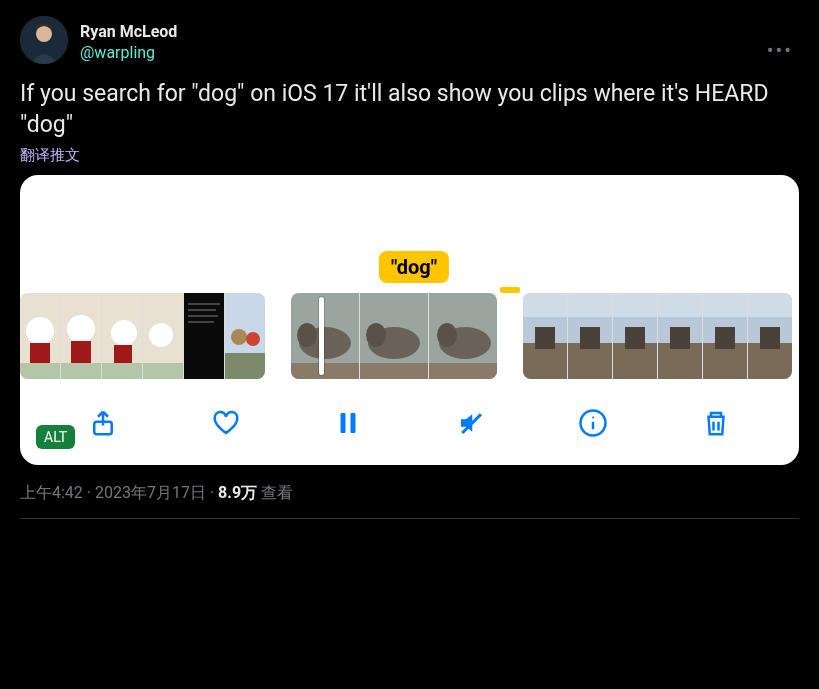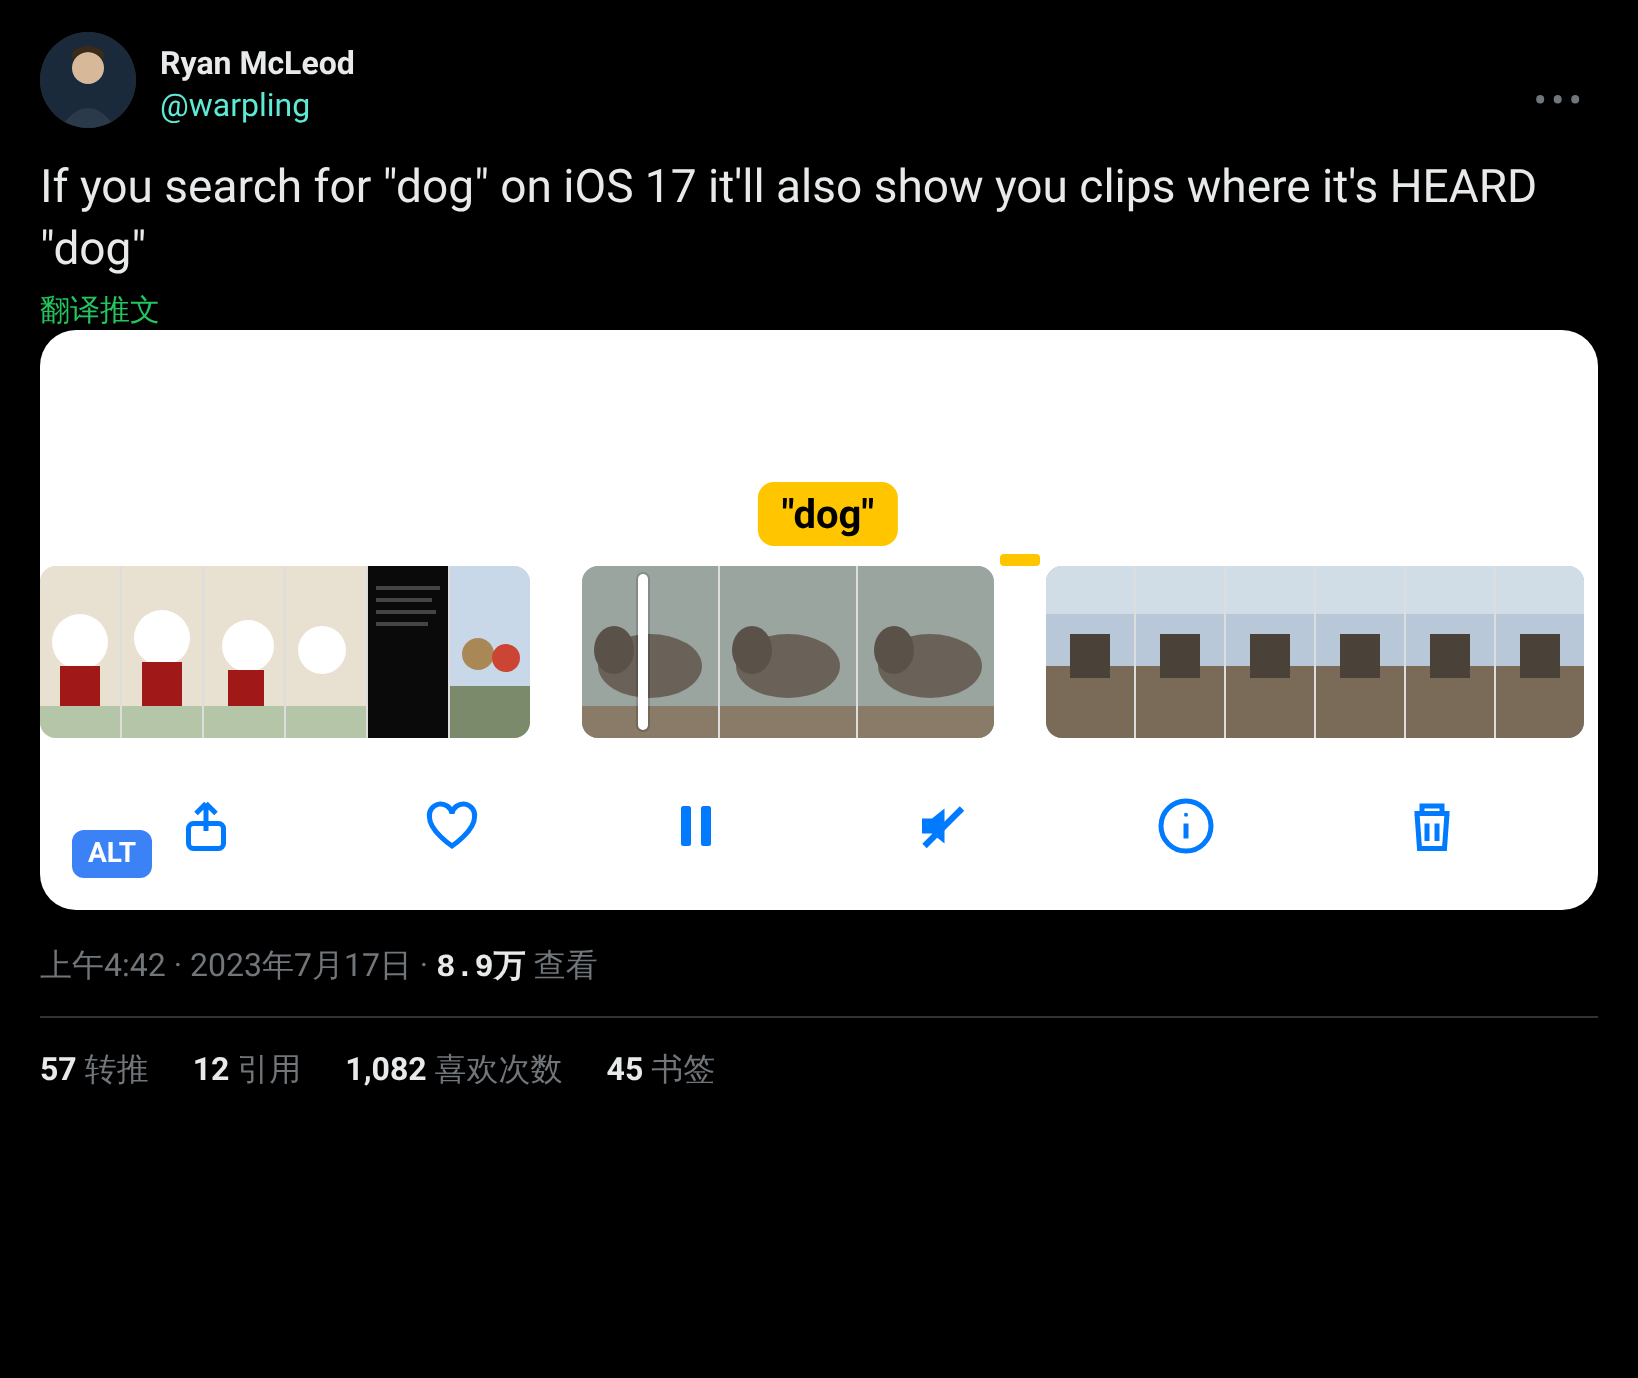--- a/index.html
+++ b/index.html
@@ -40,23 +40,23 @@
     letter-spacing: 2px;
     padding: 2px 6px;
     cursor: pointer;
   }
   .body-text {
     font-size: 23px;
     line-height: 1.35;
     margin-bottom: 6px;
   }
   .translate {
-    color: #22c55e;
+    color: #c4b5fd;
     font-size: 15px;
-    margin-bottom: 0;
+    margin-bottom: 10px;
     cursor: pointer;
   }
   .media-card {
     background: #fff;
     border-radius: 18px;
     overflow: hidden;
     position: relative;
     padding: 14px 0 18px 0;
   }
   .whitespace { height: 62px; }
@@ -127,33 +127,33 @@
     color: #007aff;
     width: 36px; height: 36px;
     display: flex; align-items: center; justify-content: center;
     cursor: pointer;
   }
   .tb-btn svg { width: 30px; height: 30px; stroke: #007aff; fill: none; stroke-width: 2; }
   .alt-badge {
     position: absolute;
     left: 16px;
     bottom: 16px;
-    background: #3b82f6;
+    background: #15803d;
     color: #fff;
-    font-weight: 700;
+    font-weight: 400;
     font-size: 14px;
     padding: 4px 8px;
     border-radius: 6px;
   }
   .meta {
     color: #71767b;
     font-size: 16px;
     margin: 18px 0 14px 0;
   }
-  .meta .views-n { color: #e7e9ea; font-weight: 700; font-family: Liberation Mono, monospace; }
+  .meta .views-n { color: #e7e9ea; font-weight: 700; }
   .divider {
     border: none;
     border-top: 1px solid #2f3336;
     margin: 0;
   }
   .stats {
     display: flex;
     gap: 22px;
     padding: 16px 0 6px 0;
     font-size: 16px;
@@ -342,20 +342,14 @@
     <span> · </span>
     <span>2023年7月17日</span>
     <span> · </span>
     <span class="views-n">8.9万</span>
     <span> </span>
     <span>查看</span>
   </div>
 
   <hr class="divider">
 
-  <div class="stats">
-    <span><b>57</b> <span>转推</span></span>
-    <span><b>12</b> <span>引用</span></span>
-    <span><b>1,082</b> <span>喜欢次数</span></span>
-    <span><b>45</b> <span>书签</span></span>
-  </div>
 
 </div>
 
 </body></html>

